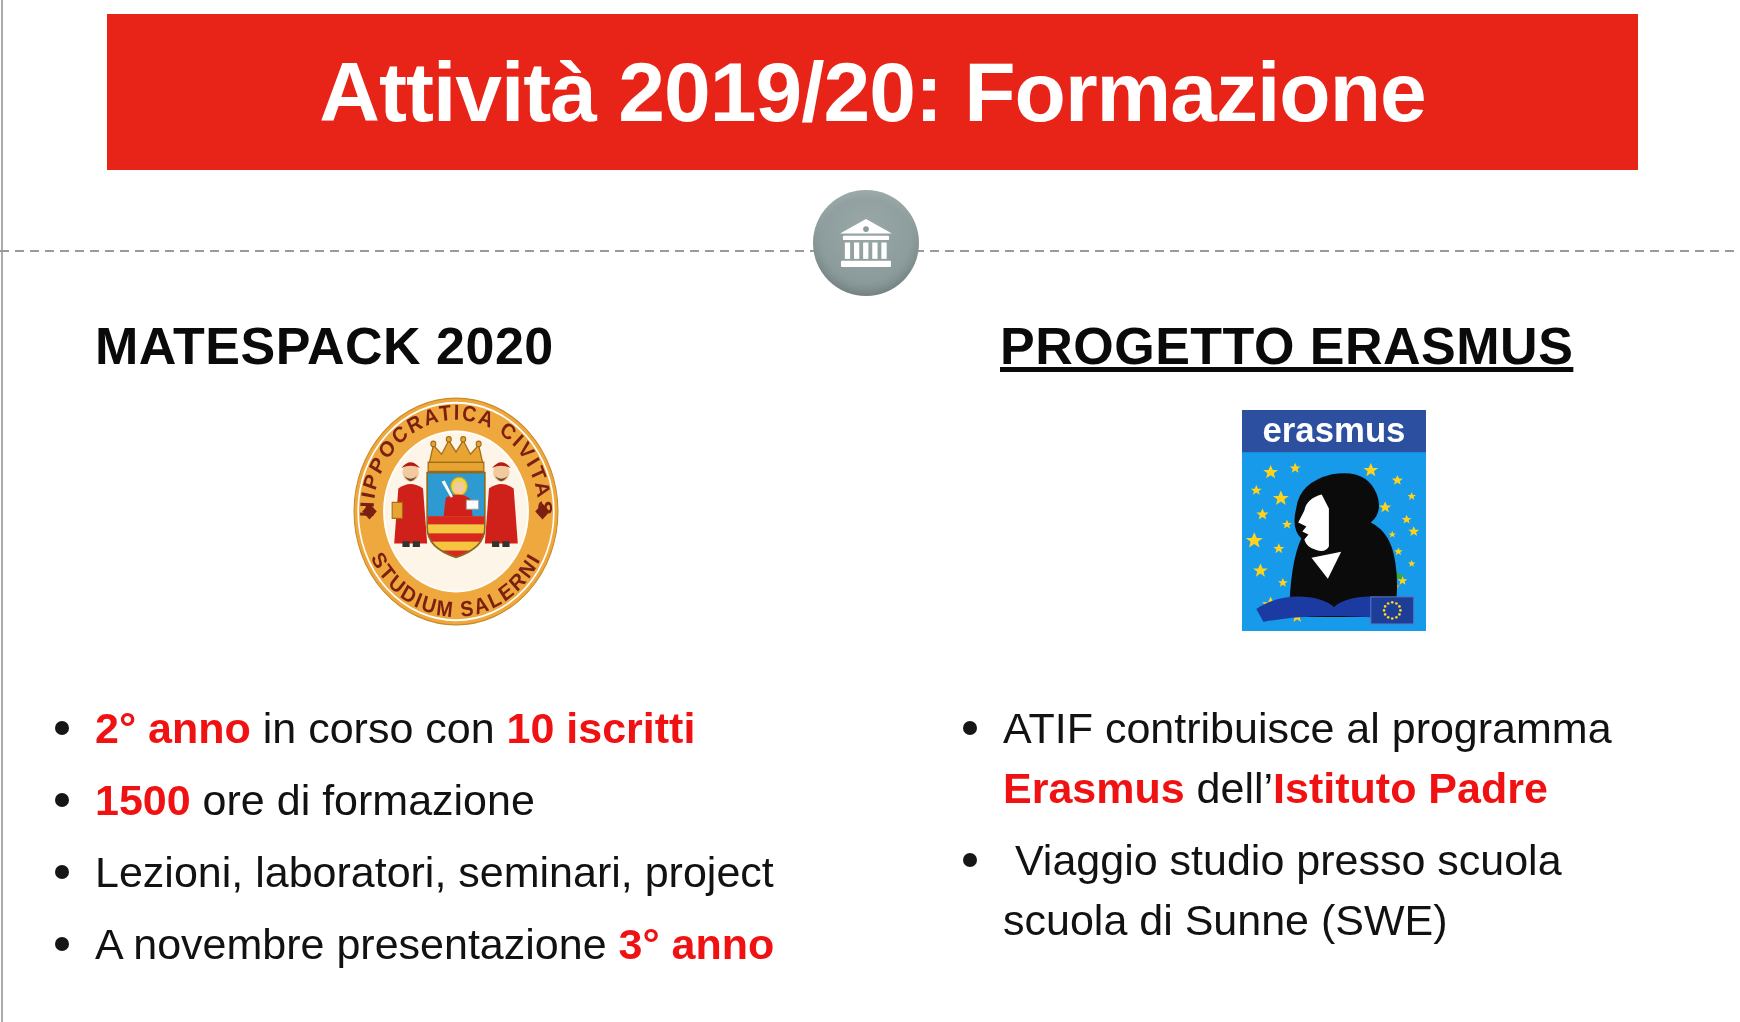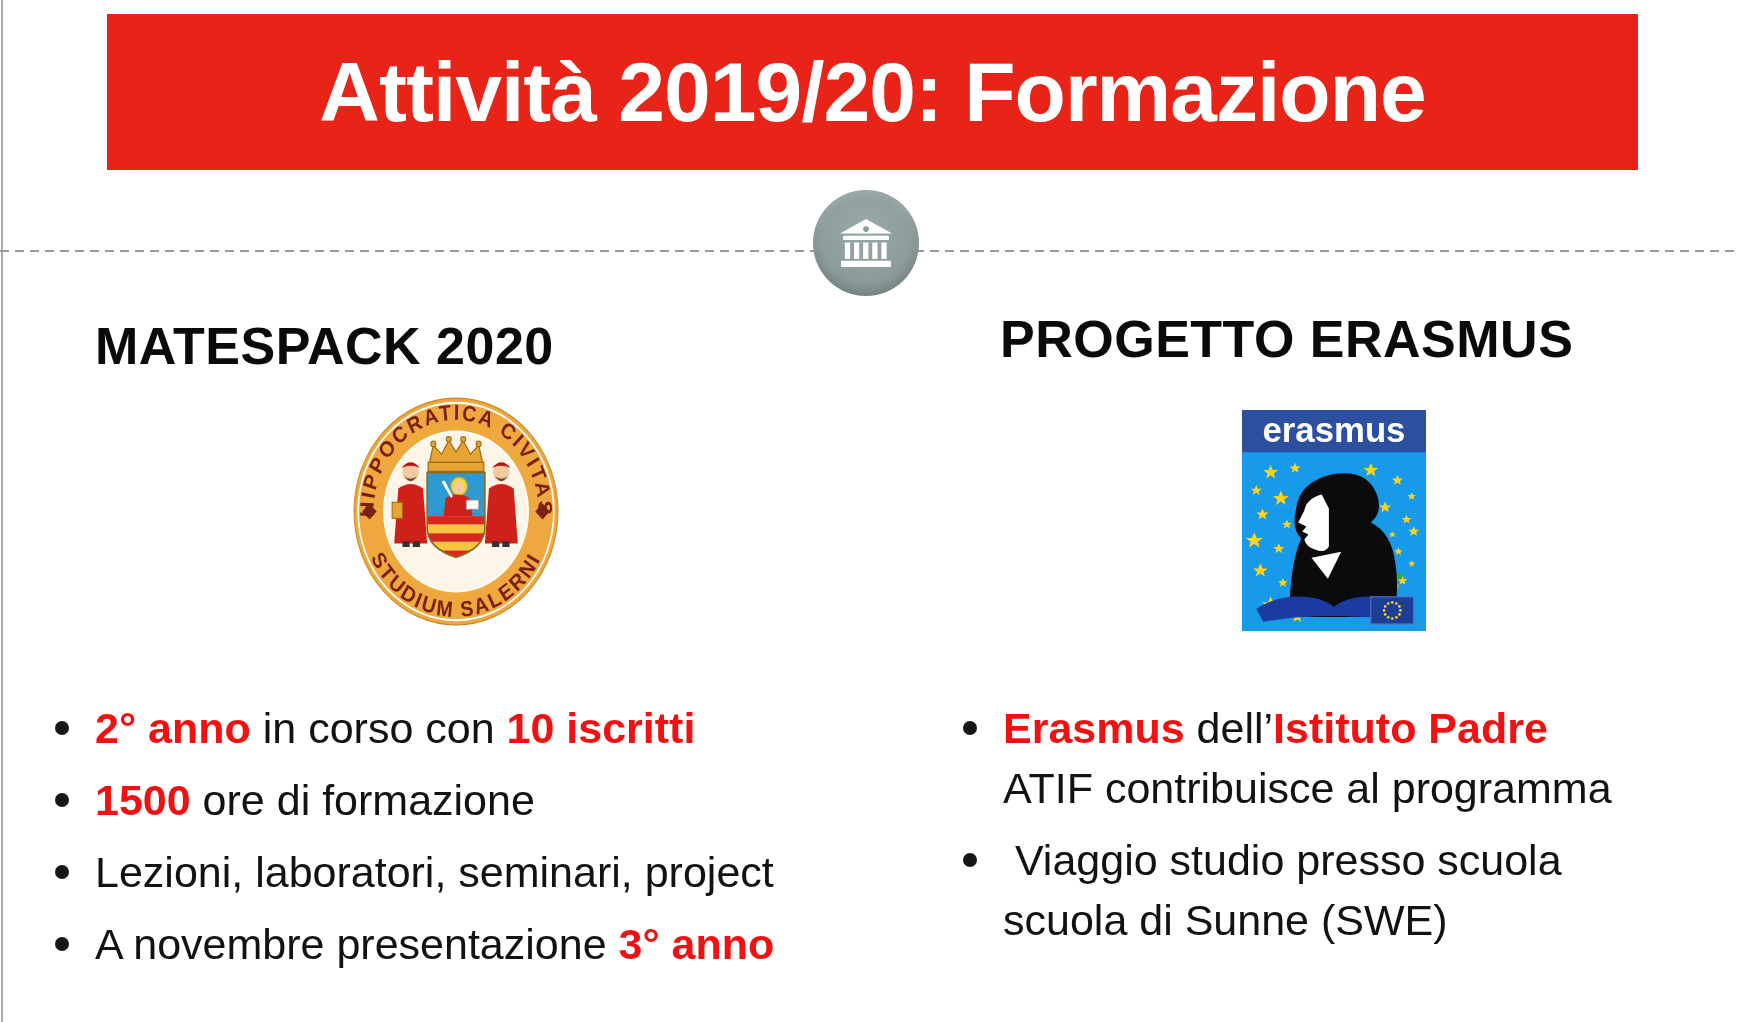--- a/index.html
+++ b/index.html
@@ -25,21 +25,21 @@
     background:repeating-linear-gradient(90deg,var(--divider) 0 9px, transparent 9px 15px);
   }
   .badge{
     position:absolute;left:813px;top:190px;width:106px;height:106px;border-radius:50%;z-index:3;
     background:radial-gradient(circle at 50% 36%, #9aa8a8 0%, var(--circle) 55%, #7e8f8f 100%);
     box-shadow:inset 0 -5px 9px rgba(0,0,0,.14), inset 0 4px 6px rgba(255,255,255,.16);
     display:flex;align-items:center;justify-content:center;
   }
   .col-heading{position:absolute;margin:0;font-size:52px;font-weight:700;color:#0a0a0a;letter-spacing:.5px;white-space:pre;}
   .col-heading.left{left:95px;top:316px;width:770px;}
-  .col-heading.right{left:1000px;top:309px;width:715px;}
+  .col-heading.right{left:1000px;top:316px;width:715px;text-decoration:underline;}
   .logo{position:absolute;}
   .logo.seal{left:353px;top:397px;width:206px;height:229px;}
   .logo.erasmus{left:1242px;top:410px;width:184px;height:221px;}
   ul.bullets{list-style:none;margin:0;padding:0;position:absolute;z-index:2;}
   ul.bullets.left{left:95px;top:686px;}
   ul.bullets.right{left:1003px;top:686px;}
   ul.bullets li{position:relative;margin:12px 0 10px 0;}
   ul.bullets li::before{
     content:"";position:absolute;left:-40px;top:23px;width:14px;height:14px;border-radius:50%;background:#161616;
   }
@@ -217,22 +217,22 @@
       </li>
       <li>
         <div class="line"><span>Lezioni, laboratori, seminari, project</span></div>
       </li>
       <li>
         <div class="line"><span>A novembre presentazione </span><span class="em">3° anno</span></div>
       </li>
     </ul>
   <ul class="bullets right">
       <li>
+        <div class="line"><span>ATIF contribuisce al programma</span></div>
         <div class="line"><span class="em">Erasmus</span><span> dell’</span><span class="em">Istituto Padre</span></div>
-        <div class="line"><span>ATIF contribuisce al programma</span></div>
       </li>
       <li>
         <div class="line"><span> Viaggio studio presso scuola</span></div>
         <div class="line"><span>scuola di Sunne (SWE)</span></div>
       </li>
     </ul>
 
 </div>
 
 </body></html>

